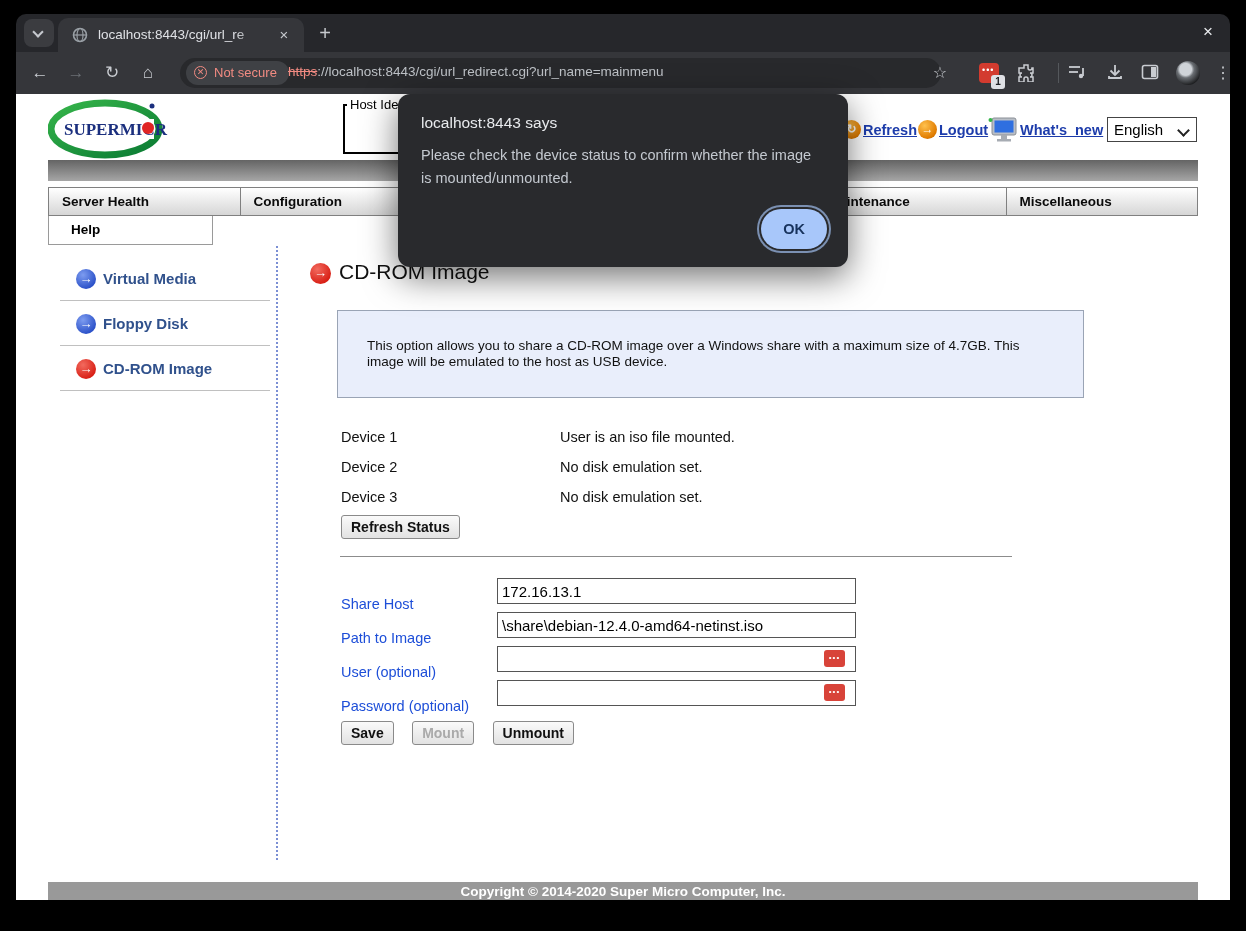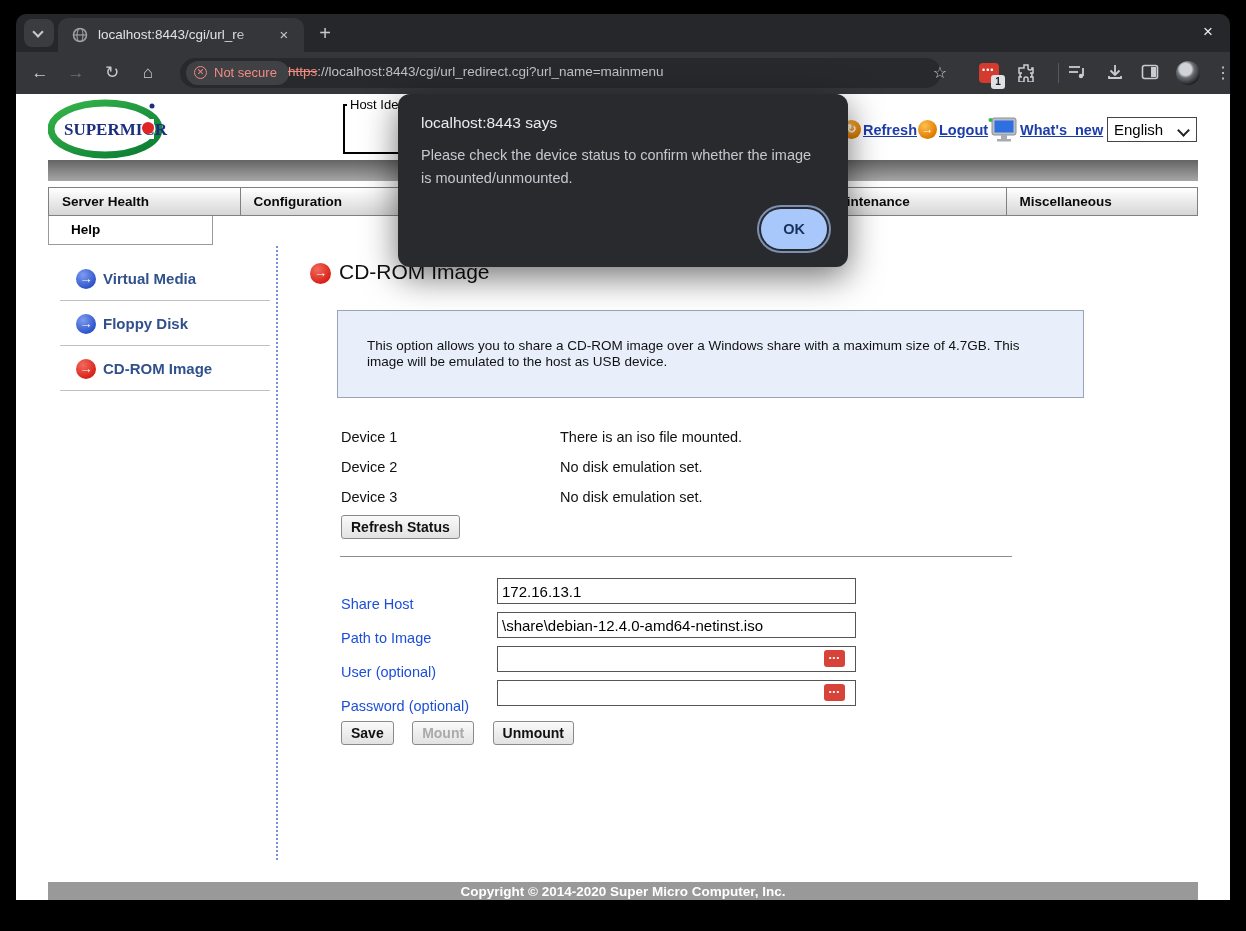--- a/index.html
+++ b/index.html
@@ -230,21 +230,21 @@
     </div>
 
     <div class="page-title-ico">→</div>
     <div class="page-title">CD-ROM Image</div>
 
     <div class="infobox">
       <p>This option allows you to share a CD-ROM image over a Windows share with a maximum size of 4.7GB. This image will be emulated to the host as USB device.</p>
     </div>
 
     <div class="dev-label" style="top:335px">Device 1</div>
-    <div class="dev-val" style="top:335px">There is an iso file mounted.</div>
+    <div class="dev-val" style="top:335px">User is an iso file mounted.</div>
     <div class="dev-label" style="top:365px">Device 2</div>
     <div class="dev-val" style="top:365px">No disk emulation set.</div>
     <div class="dev-label" style="top:395px">Device 3</div>
     <div class="dev-val" style="top:395px">No disk emulation set.</div>
 
     <button class="btn" id="refresh-status">Refresh Status</button>
 
     <div class="hr"></div>
 
     <div class="frm-label" style="top:490px">Share Host</div>

